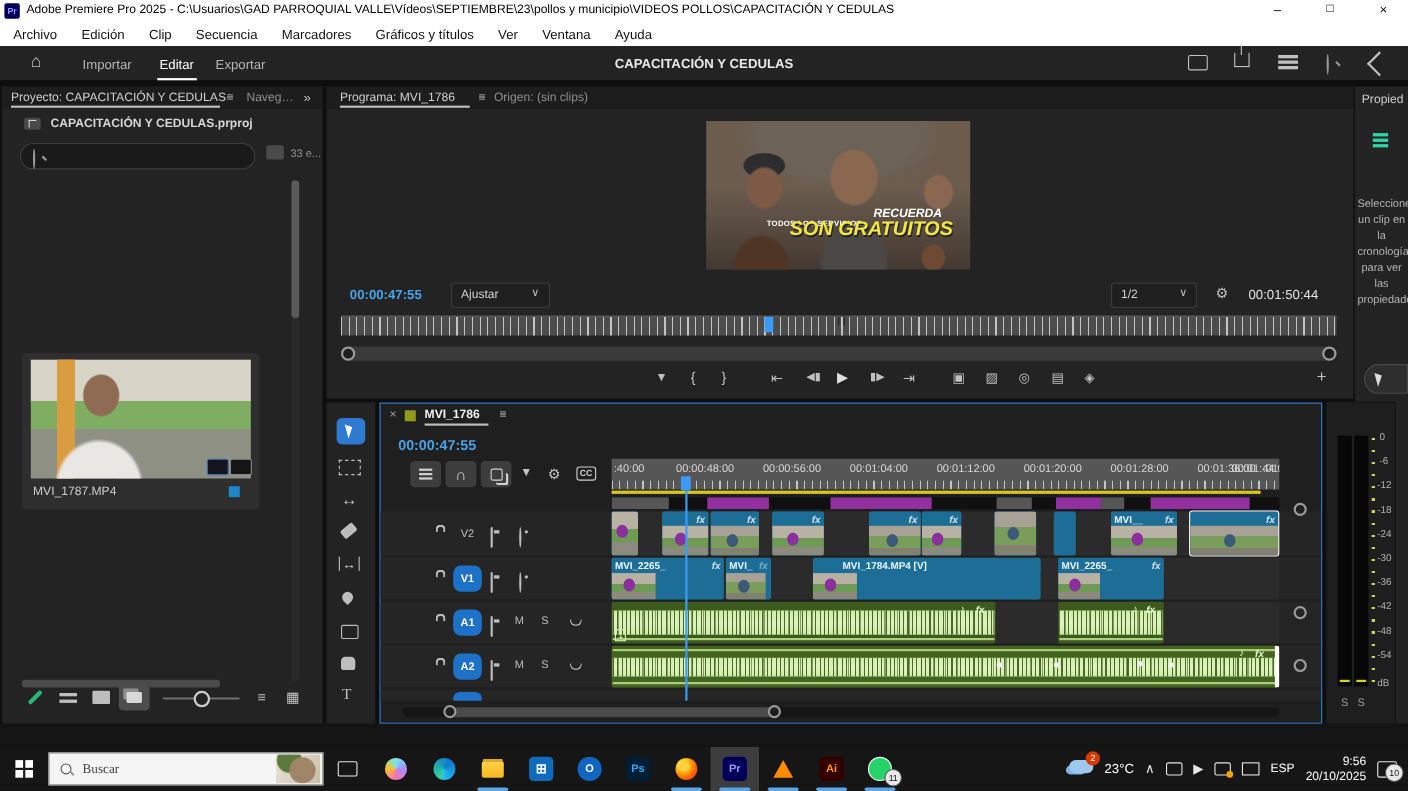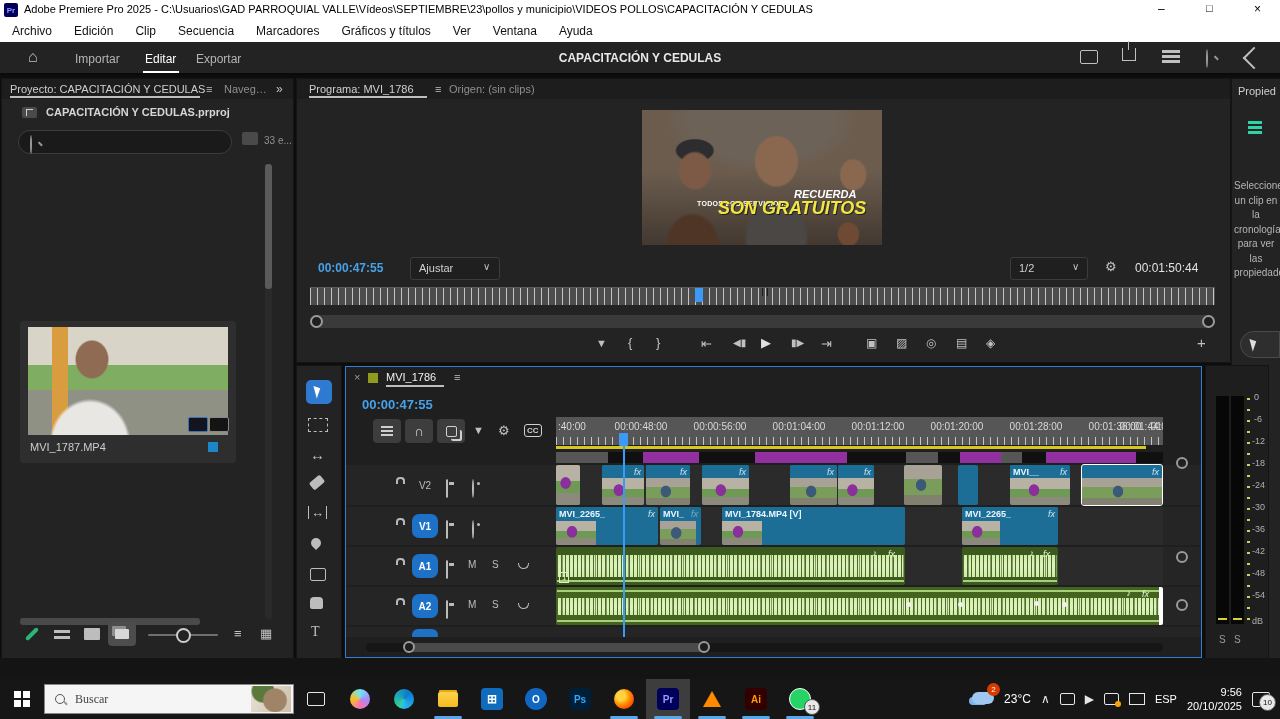--- a/index.html
+++ b/index.html
@@ -50,21 +50,21 @@
 
   
   .tbadge{width:26px;height:24px;border-radius:7px;background:#1d72c8;color:#fff;font-size:10px;font-weight:bold;
     display:flex;align-items:center;justify-content:center;}
   .tbadge.plain{background:transparent;color:#bdbdbd;font-weight:normal;}
 
   
   .vclip{position:absolute;background:#1d6e96;border-radius:2px;overflow:hidden;}
   .vclip .hdr{height:13px;display:flex;justify-content:space-between;align-items:center;
     padding:0 3px;font-size:9px;font-weight:bold;color:#eaf6ff;background:#1d6e96;}
-  .fx{font-style:italic;font-size:9px;color:#cfe2ee;font-weight:normal;}
+  .fx{font-style:italic;font-size:9px;color:#cfe2ee;font-weight:bold;}
   .pthumb{position:absolute;bottom:0;left:0;}
   .aclip{position:absolute;background:#3c5a1e;border-radius:2px;overflow:hidden;}
   .wave{position:absolute;left:1px;right:1px;top:22%;height:56%;
     background:
       repeating-linear-gradient(90deg, rgba(60,90,30,.9) 0 1px, transparent 1px 4px),
       repeating-linear-gradient(90deg, transparent 0 5px, rgba(60,90,30,.55) 5px 6px, transparent 6px 11px),
       linear-gradient(180deg,#cdeca6 0,#dff3bd 50%,#cdeca6 100%);}
   .waveline{position:absolute;left:1px;right:1px;height:2px;background:#a8d07c;}
 
   
@@ -273,21 +273,21 @@
     <span class="abs" style="left:14px;top:172px;width:10px;height:10px;background:#bdbdbd;border-radius:0 60% 60% 60%;transform:rotate(-135deg);"></span>
     <span class="abs" style="left:13px;top:202px;width:14px;height:11px;border:1.5px solid #bdbdbd;border-radius:2px;"></span>
     <span class="abs" style="left:13px;top:231px;width:13px;height:12px;background:#bdbdbd;border-radius:4px 4px 2px 2px;"></span>
     <span class="abs ic" style="left:14px;top:259px;font-size:14px;font-family:'Liberation Serif',serif;">T</span>
   </div>
 
   <div class="abs" style="left:345px;top:366px;width:857px;height:292px;background:#1f1f1f;border:1px solid #2f7fd6;box-sizing:border-box;">
 
     <span class="abs ic" style="left:8px;top:5px;font-size:11px;color:#9a9a9a;">×</span>
     <span class="abs" style="left:22px;top:6px;width:10px;height:10px;background:#8f9a1f;"></span>
-    <span class="abs" style="left:40px;top:4px;font-size:11px;font-weight:normal;color:#f0f0f0;">MVI_1786</span>
+    <span class="abs" style="left:40px;top:4px;font-size:11px;font-weight:bold;color:#f0f0f0;">MVI_1786</span>
     <span class="abs" style="left:40px;top:18px;width:58px;height:2px;background:#bdbdbd;"></span>
     <span class="abs ic" style="left:108px;top:5px;font-size:11px;">≡</span>
 
     <span class="abs" style="left:16px;top:30px;font-size:13px;font-weight:bold;color:#47a2e8;">00:00:47:55</span>
 
     <span class="abs sqbtn" style="left:27px;top:52px;width:28px;height:24px;">
         <i style="width:12px;height:2px;background:#d0d0d0;box-shadow:0 4px 0 #d0d0d0,0 -4px 0 #d0d0d0;"></i>
       </span>
     <span class="abs sqbtn" style="left:59px;top:52px;width:28px;height:24px;font-size:14px;color:#d0d0d0;font-weight:bold;">∩</span>
     <span class="abs sqbtn" style="left:91px;top:52px;width:28px;height:24px;">
@@ -400,21 +400,21 @@
             </div>
           <div class="pthumb mini" style="width:40px;height:24px;"></div>
           </div>
         <div class="vclip" style="left:104px;top:0;width:41px;height:38px;">
           <div class="hdr">
               <span>MVI_</span>
               <span class="fx" style="opacity:.5;">fx</span>
             </div>
           <div class="pthumb mini2" style="width:36px;height:24px;"></div>
           </div>
-        <div class="vclip" style="left:166px;top:0;width:183px;height:38px;">
+        <div class="vclip" style="left:183px;top:0;width:183px;height:38px;padding-left:24px;">
           <div class="hdr">
               <span>MVI_1784.MP4 [V]</span>
               <span></span>
             </div>
           <div class="pthumb mini" style="width:40px;height:24px;"></div>
           </div>
         <div class="vclip" style="left:406px;top:0;width:96px;height:38px;">
           <div class="hdr">
               <span>MVI_2265_</span>
               <span class="fx">fx</span>

